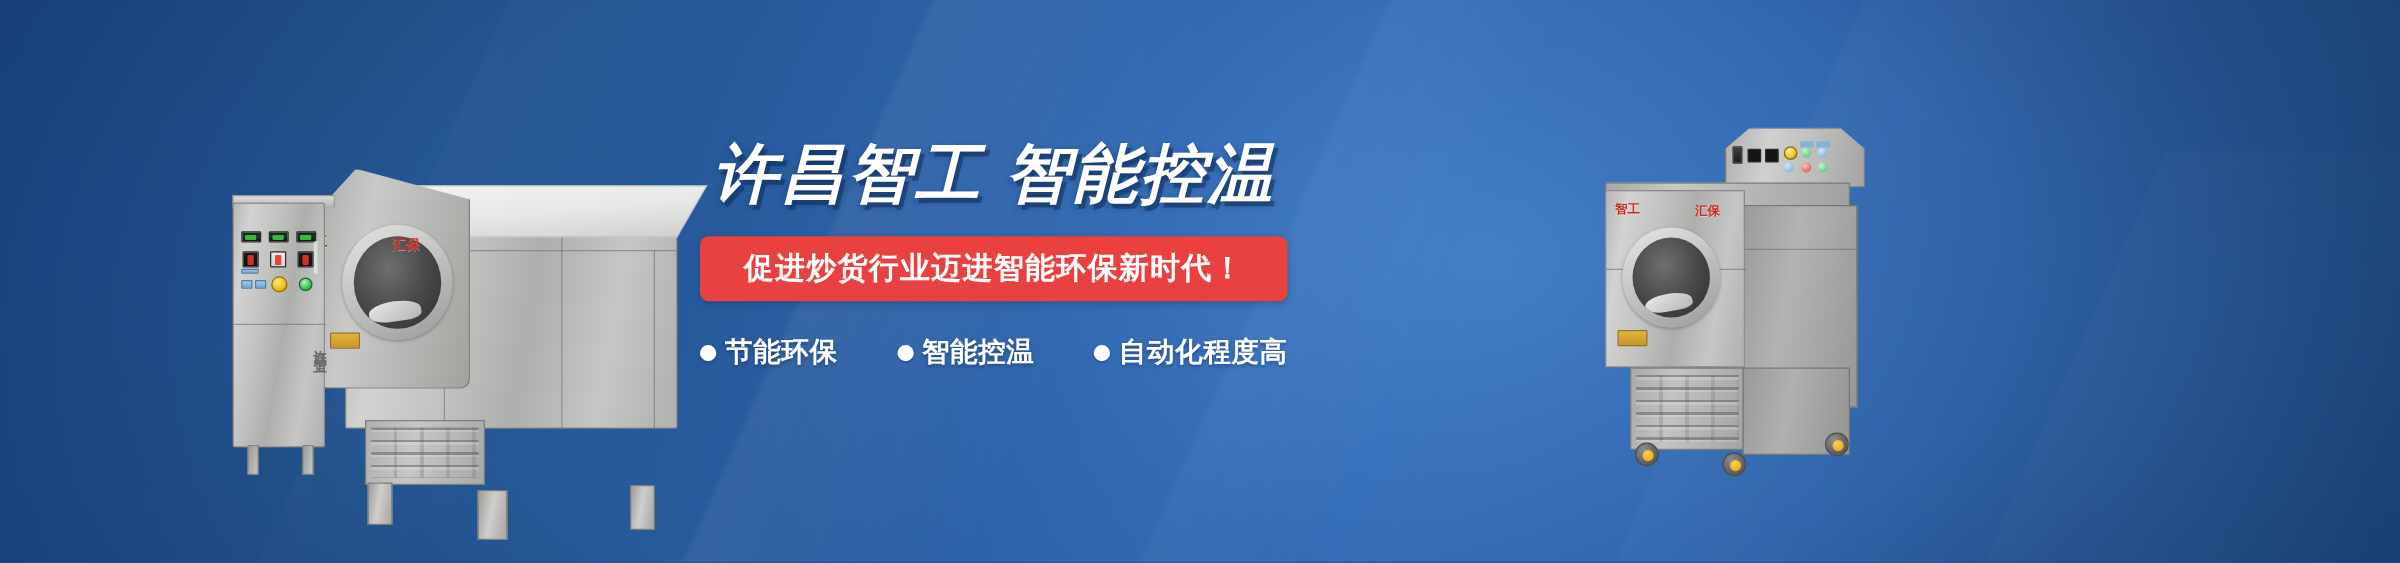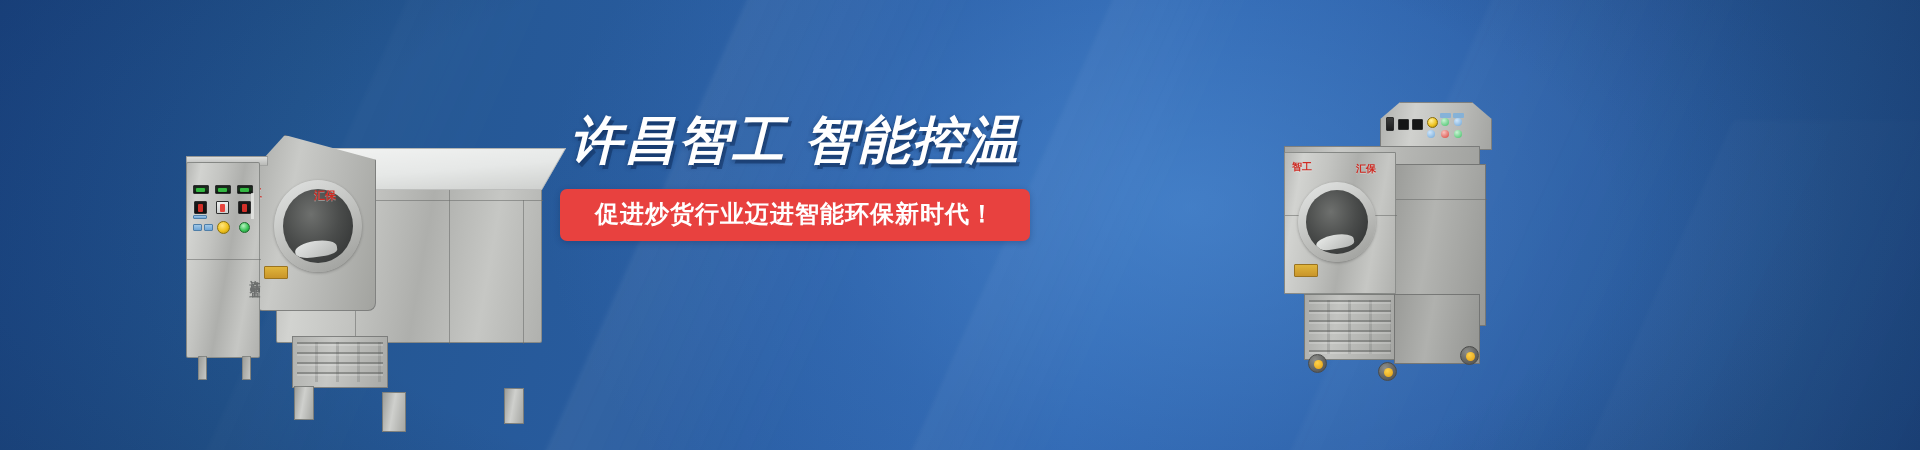--- a/index.html
+++ b/index.html
@@ -255,20 +255,34 @@
   <div class="copy">
 
     <div class="headline">
       <span>许昌智工</span><span class="gap"></span><span>智能控温</span>
     </div>
 
     <div class="sub-wrap">
       <div class="subtitle">促进炒货行业迈进智能环保新时代！</div>
     </div>
 
+    <div class="features">
+      <div class="feature">
+        <span class="dot"></span>
+        <span>节能环保</span>
+      </div>
+      <div class="feature">
+        <span class="dot"></span>
+        <span>智能控温</span>
+      </div>
+      <div class="feature">
+        <span class="dot"></span>
+        <span>自动化程度高</span>
+      </div>
+    </div>
   </div>
 
   <div class="machine" id="machine-right">
 
     <div class="R-head"></div>
     <div class="R-head-face">
       <div class="R-scr" style="left:0px;  top:5px; width:8px;  height:14px; background:linear-gradient(180deg,#3b3c3c,#1c1d1d);"></div>
       <div class="R-scr" style="left:12px; top:7px; width:11px; height:11px; background:#141515;"></div>
       <div class="R-scr" style="left:26px; top:7px; width:11px; height:11px; background:#141515;"></div>
       <div class="R-btn" style="left:41px; top:5px; width:11px; height:11px;

